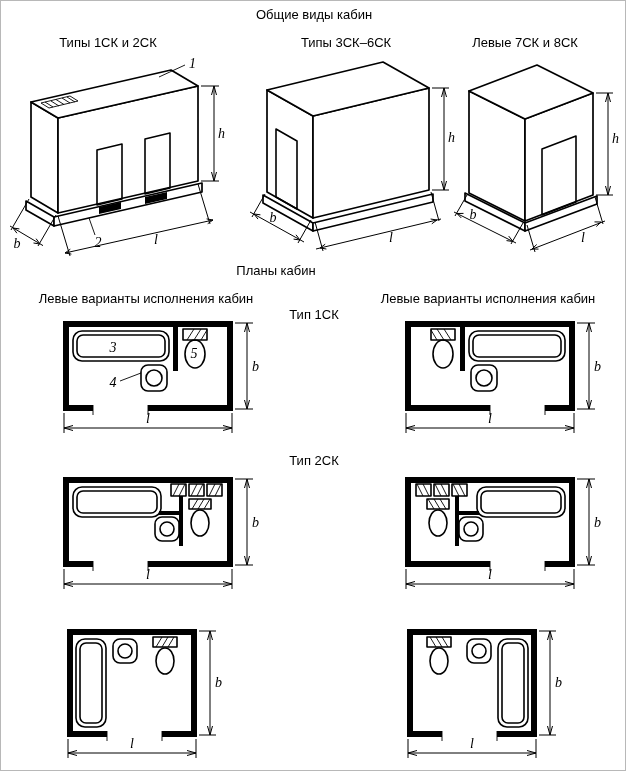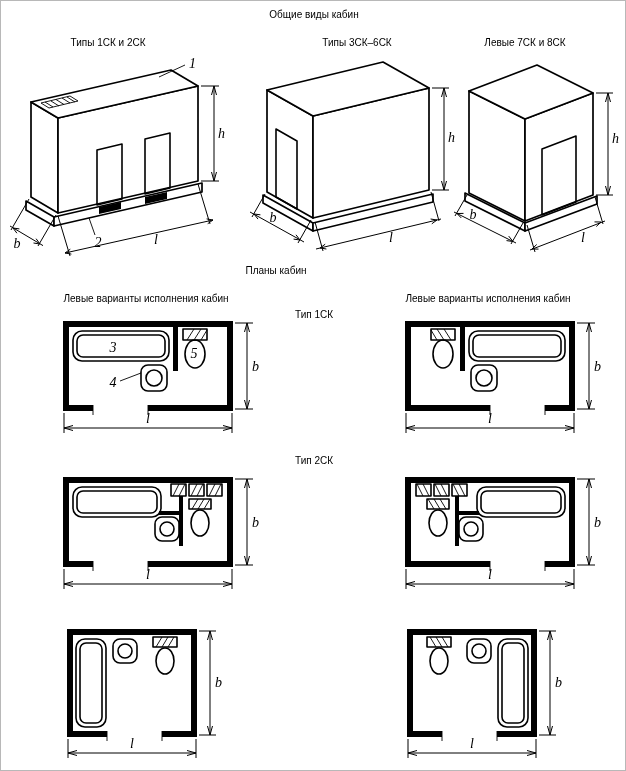--- a/index.html
+++ b/index.html
@@ -1,38 +1,38 @@
 <!DOCTYPE html>
 <html><head>
 <meta charset="utf-8">
 <style>
   html,body { margin:0; padding:0; background:#fff; }
   .pg {
     position:relative; width:626px; height:771px; background:#ffffff;
     border:1px solid #b8b8b8; box-sizing:border-box;
     font-family:"Liberation Sans", sans-serif; color:#000;
   }
-  .lbl { position:absolute; text-align:center; font-size:10px; line-height:16px; white-space:nowrap; }
+  .lbl { position:absolute; text-align:center; font-size:13px; line-height:16px; white-space:nowrap; }
   svg { position:absolute; overflow:visible; }
   .f  { fill:#ffffff; stroke:#000; stroke-width:1.7; stroke-linejoin:round; }
   .ln { fill:none; stroke:#000; stroke-width:1.6; stroke-linejoin:round; }
   .w  { fill:#000; stroke:none; }
   .d  { fill:none; stroke:#000; stroke-width:1; }
   .th { fill:none; stroke:#000; stroke-width:0.9; }
   text.dim { font:italic 14px "Liberation Serif", serif; fill:#000; }
   text.co  { font:italic 14px "Liberation Serif", serif; fill:#000; }
 </style>
 </head>
 <body>
 
 <div class="pg">
 
   <div class="lbl" style="left:0;top:6px;width:626px">Общие виды кабин</div>
   <div class="lbl" style="left:27px;top:34px;width:160px">Типы 1СК и 2СК</div>
-  <div class="lbl" style="left:276px;top:34px;width:160px">Типы 3СК–6СК</div>
+  <div class="lbl" style="left:265px;top:34px;width:160px">Типы 3СК–6СК</div>
   <div class="lbl" style="left:444px;top:34px;width:160px">Левые 7СК и 8СК</div>
 
   <svg style="left:0;top:0" width="626" height="262" viewBox="0 0 626 262">
 
     <g>
       <path class="f" d="M25,200 L53,216 L53,225 L25,209 Z"></path>
       <path class="f" d="M53,216 L201,182 L201,191 L53,225 Z"></path>
       <path class="w" d="M98,206 L120,201 L120,208 L98,213 Z"></path>
       <path class="w" d="M144,196 L166,191 L166,198 L144,203 Z"></path>
       <path class="f" d="M30,196 L57,212 L57,117 L30,101 Z"></path>

